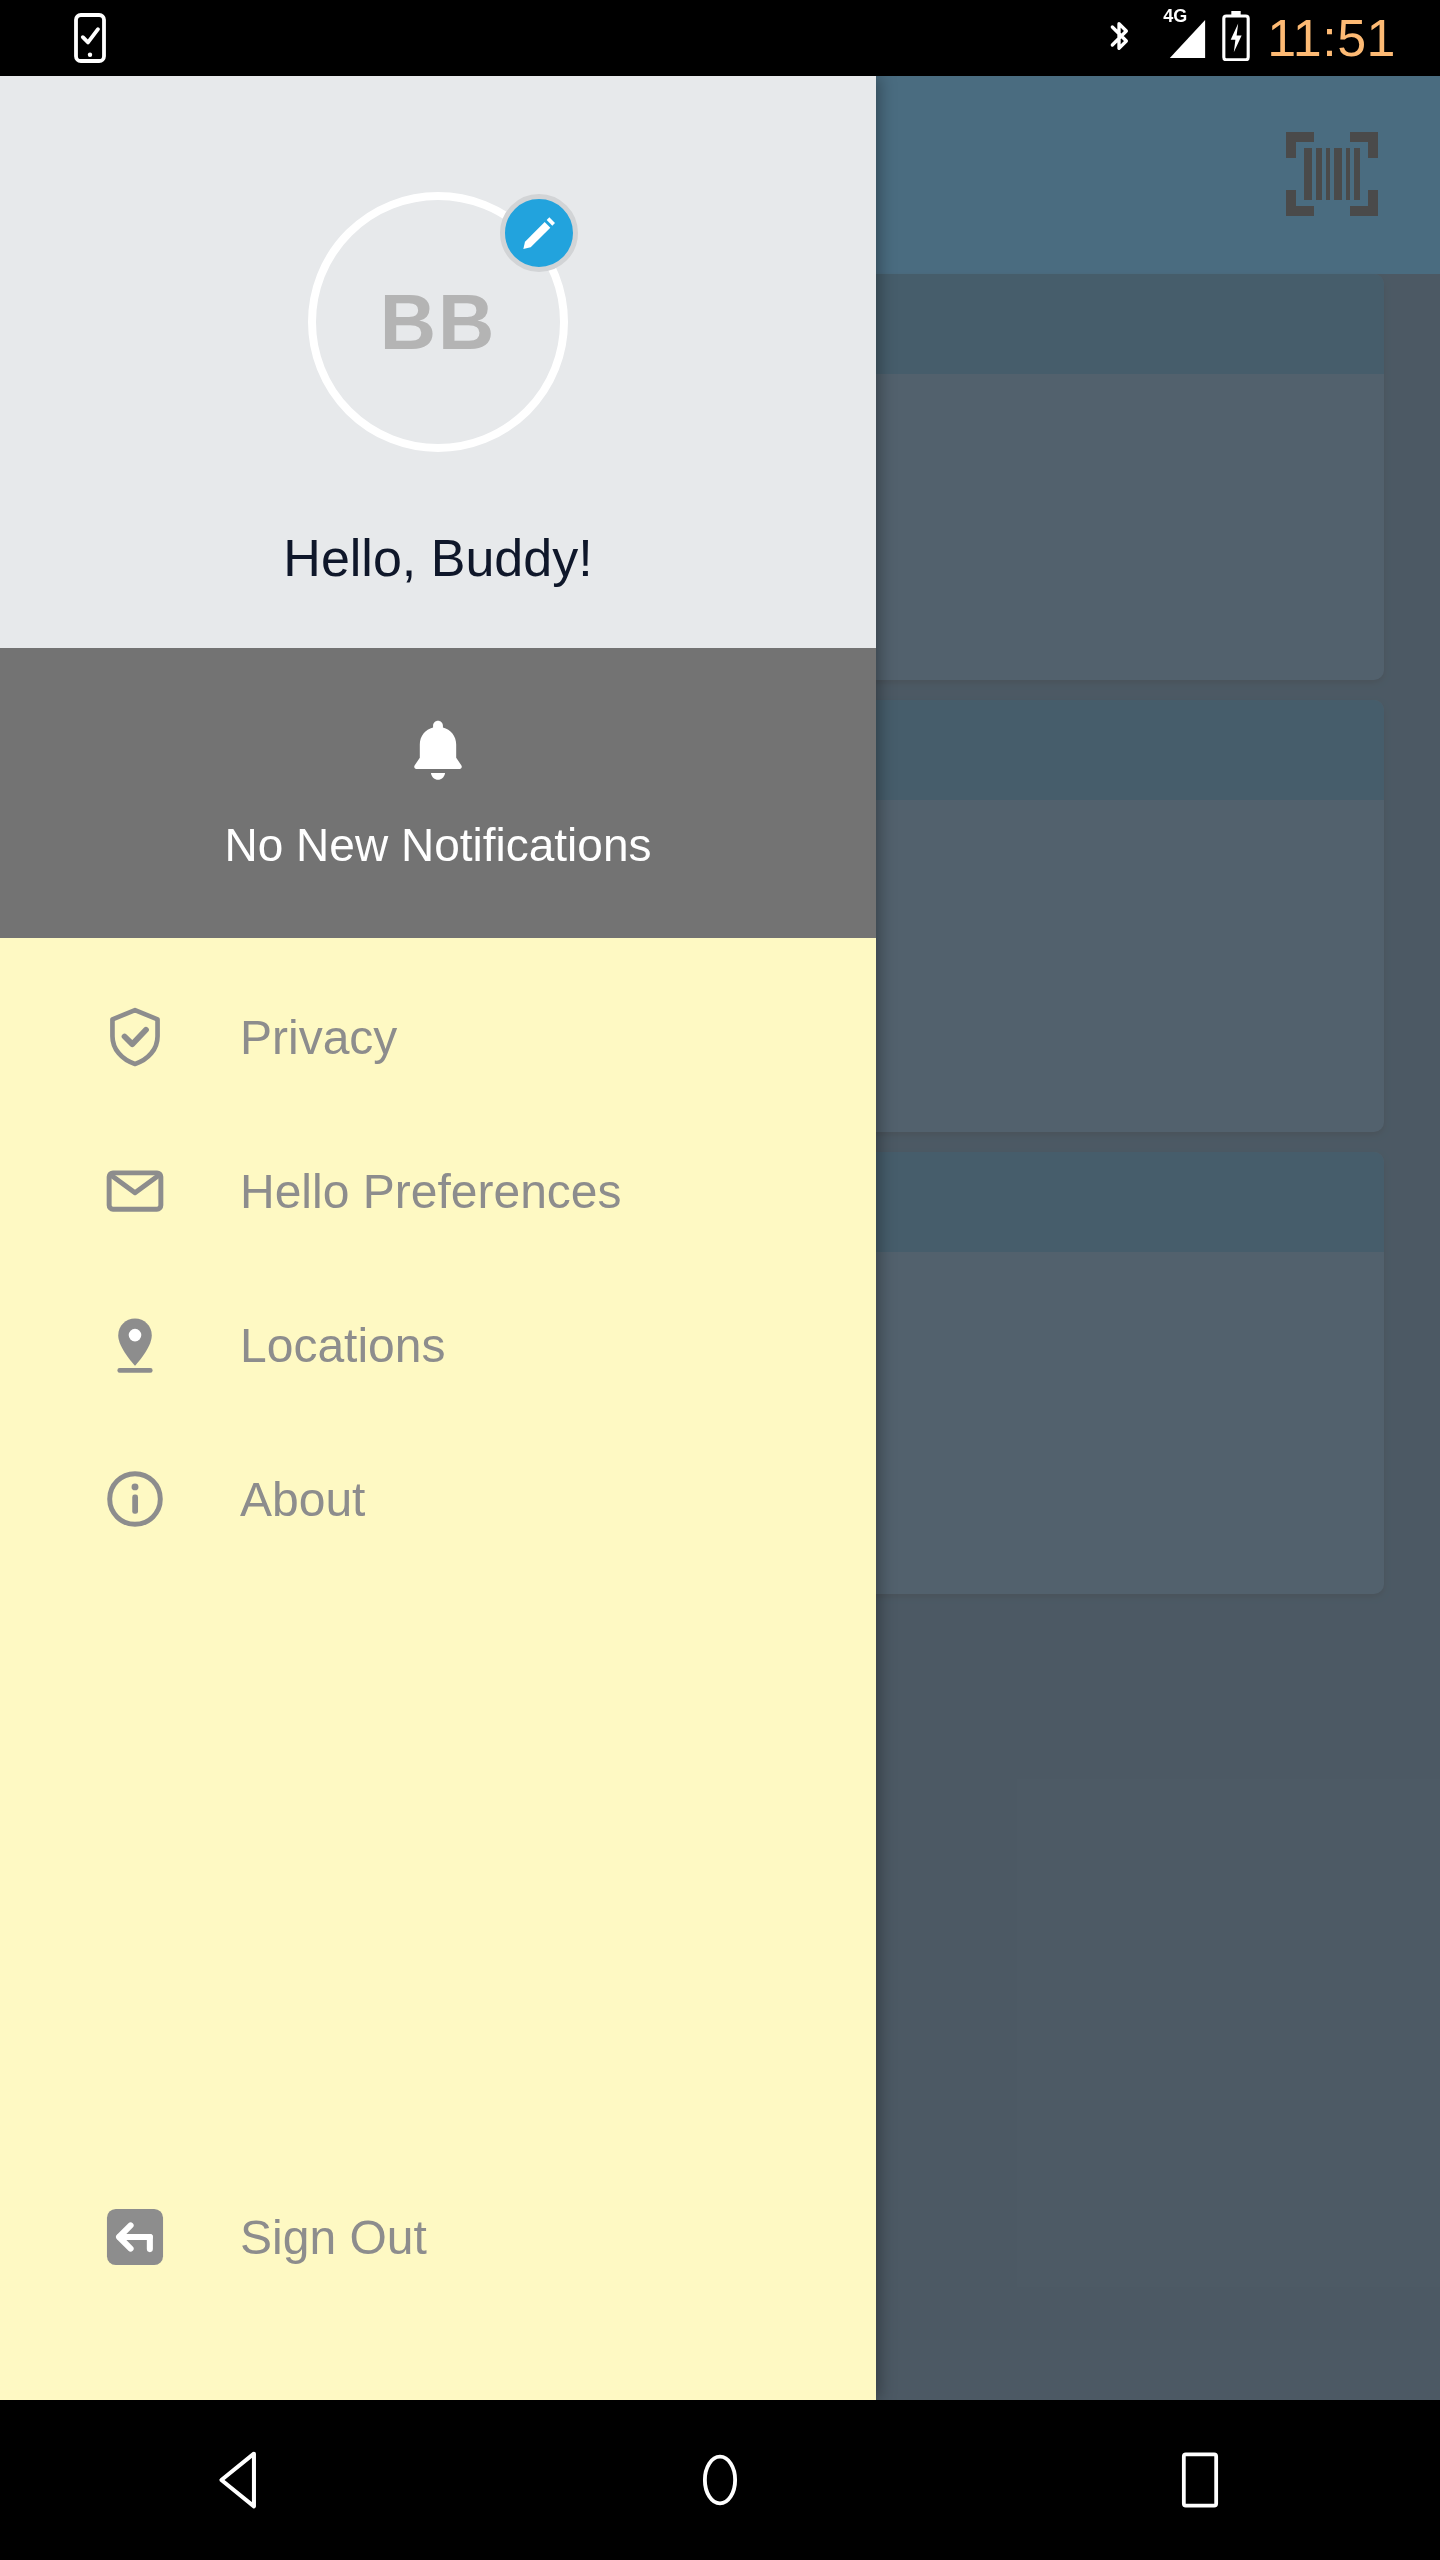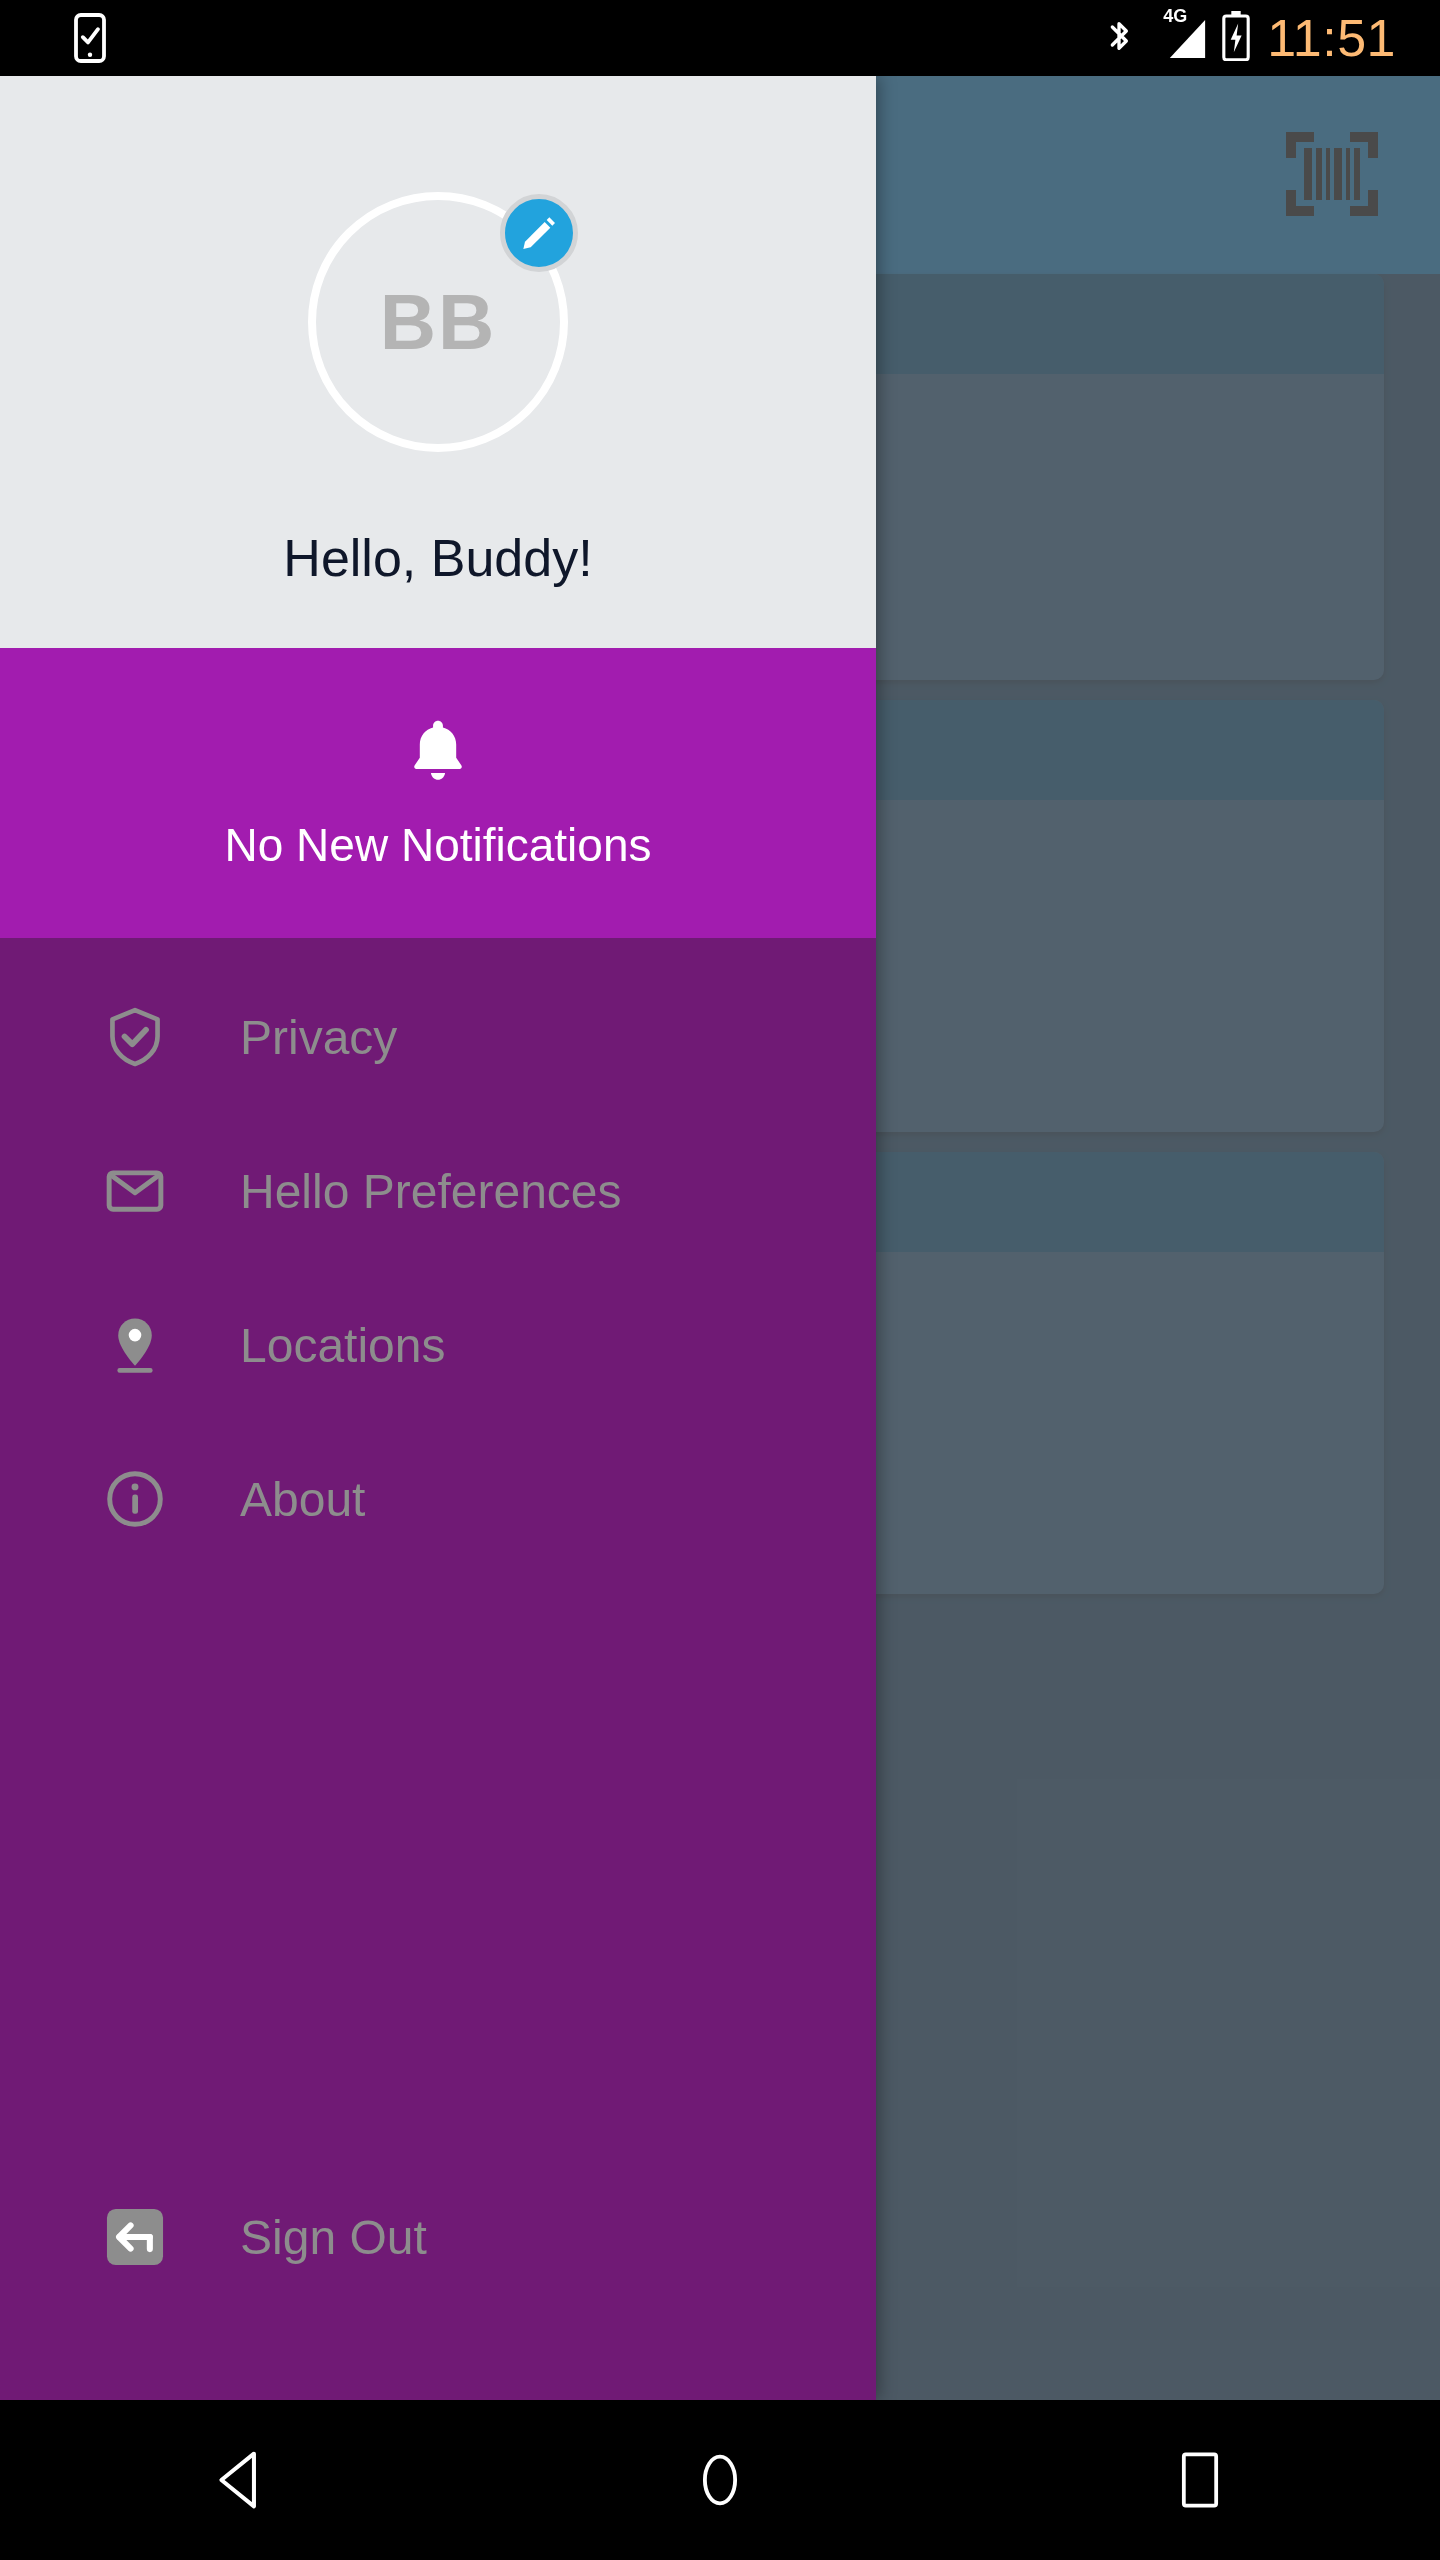--- a/index.html
+++ b/index.html
@@ -286,34 +286,34 @@
     position: absolute;
     left: 0; right: 0;
     top: 452px;
     text-align: center;
     color: #0f172a;
     font-size: 52px;
   }
   .notif {
     flex: none;
     height: 290px;
-    background: #a21caf;
+    background: #737373;
     display: flex;
     flex-direction: column;
     align-items: center;
     justify-content: center;
     gap: 26px;
   }
   .notif-text {
     color: #fff;
     font-size: 46px;
   }
   .menu {
     flex: 1 1 auto;
-    background: #701a75;
+    background: #fef9c3;
     padding-top: 22px;
     position: relative;
   }
   .menu-item {
     height: 154px;
     display: flex;
     align-items: center;
     padding-left: 96px;
   }
   .menu-icon {

